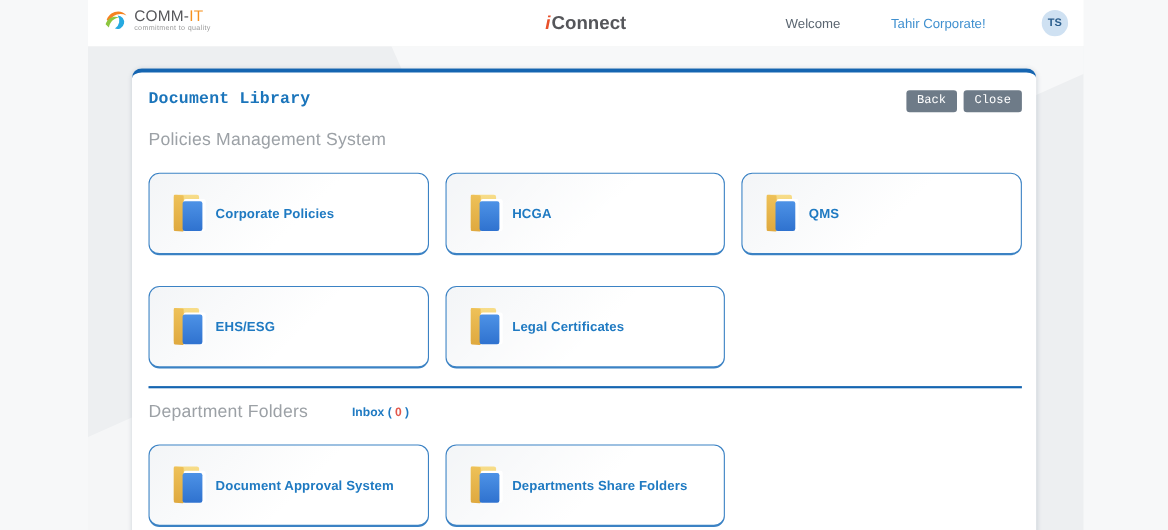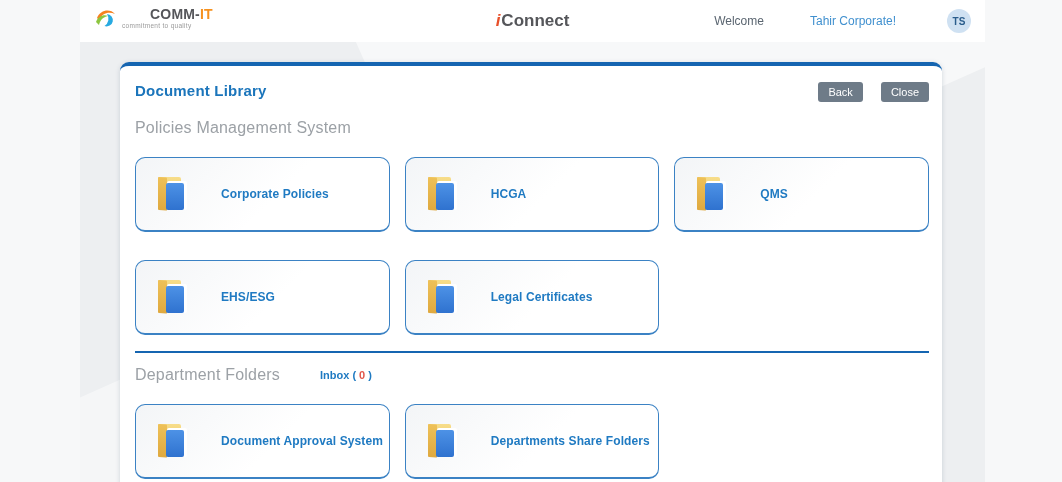--- a/index.html
+++ b/index.html
@@ -12,21 +12,21 @@
   }
   .app { position:absolute; left:80px; top:0; width:905px; height:482px; }
 
   
   .header {
     position:absolute; left:0; top:0; right:0; height:42px;
     background:#ffffff; display:flex; align-items:center; padding:0 14px; z-index:3;
   }
   .logo { display:flex; align-items:flex-start; gap:4px; cursor:pointer; }
   .logo-text { display:flex; flex-direction:column; line-height:1; }
-  .brand-line { font-size:14px; font-weight:bold; letter-spacing:.2px; color:#55565a;margin-left:28px; }
+  .brand-line { font-size:14px; font-weight:normal; letter-spacing:.2px; color:#55565a; }
   .brand-accent { color:#f6911e; }
   .tagline { font-size:6.5px; color:#9a9a9a; margin-top:2px; letter-spacing:.3px; }
   .app-title {
     position:absolute; left:0; right:0; top:0; height:42px;
     display:flex; align-items:center; justify-content:center;
     font-size:17px; font-weight:bold; color:#55565a; pointer-events:none;
   }
   .app-title .i-pre { color:#e8502a; font-style:italic; margin-right:1px; }
   .welcome { margin-left:auto; display:flex; align-items:center; font-size:12px;gap:42px; }
   .welcome .w-pre { color:#5a6570; margin-right:4px; }
@@ -52,37 +52,37 @@
   }
 
   
   .doc-card {
     position:absolute; left:40px; right:43px; top:20px; height:560px; z-index:1;
     background:#ffffff; border-radius:9px;
     border-top:4px solid #1565b1;
     box-shadow:0 1px 5px rgba(40,60,90,.18);
     padding:16px 13px 0 15px;
   }
-  .card-head { display:flex; align-items:flex-start; }
+  .card-head { display:flex; align-items:flex-start;font-family:Liberation Mono, monospace; }
   .card-title { color:#1b75bb; font-size:15px; font-weight:bold; letter-spacing:.2px; }
-  .head-buttons { margin-left:auto; display:flex; gap:18px; }
+  .head-buttons { margin-left:auto; display:flex; gap:6px; }
   .gbtn {
     background:#6e7b88; color:#ffffff; border:none; border-radius:3px;
     font-family:inherit; font-size:11px; padding:4px 10px; cursor:pointer;
   }
   .section-heading { color:#9ca1a6; font-size:16px; font-weight:normal; margin-top:17px; letter-spacing:.2px; }
 
   .grid {
     display:grid; grid-template-columns:repeat(3,1fr); column-gap:15px; row-gap:28px;
     margin-top:20px;
   }
   .tile {
     height:75px; border:1px solid #3b82c4; border-bottom-width:2px; border-radius:10px;
     background:linear-gradient(135deg,#f3f5f7 0%,#ffffff 55%);
-    display:flex; align-items:center; padding-left:18px; gap:29px; cursor:pointer;
+    display:flex; align-items:center; padding-left:18px; gap:4px; cursor:pointer;
   }
   .tile-label { color:#1f7ac2; font-size:12px; font-weight:bold; letter-spacing:.1px; }
 
   
   .f-ico { position:relative; width:38px; height:40px; flex:0 0 38px; }
   .f-ico i { position:absolute; display:block; }
   .fb { left:4px; top:3px; width:23px; height:32px; border-radius:2px;
         background:linear-gradient(180deg,#f7dd8a,#ecc254); }
   .ff { left:4px; top:3px; width:9px; height:33px; border-radius:1px;
         background:linear-gradient(180deg,#eec158,#dfa93f);

